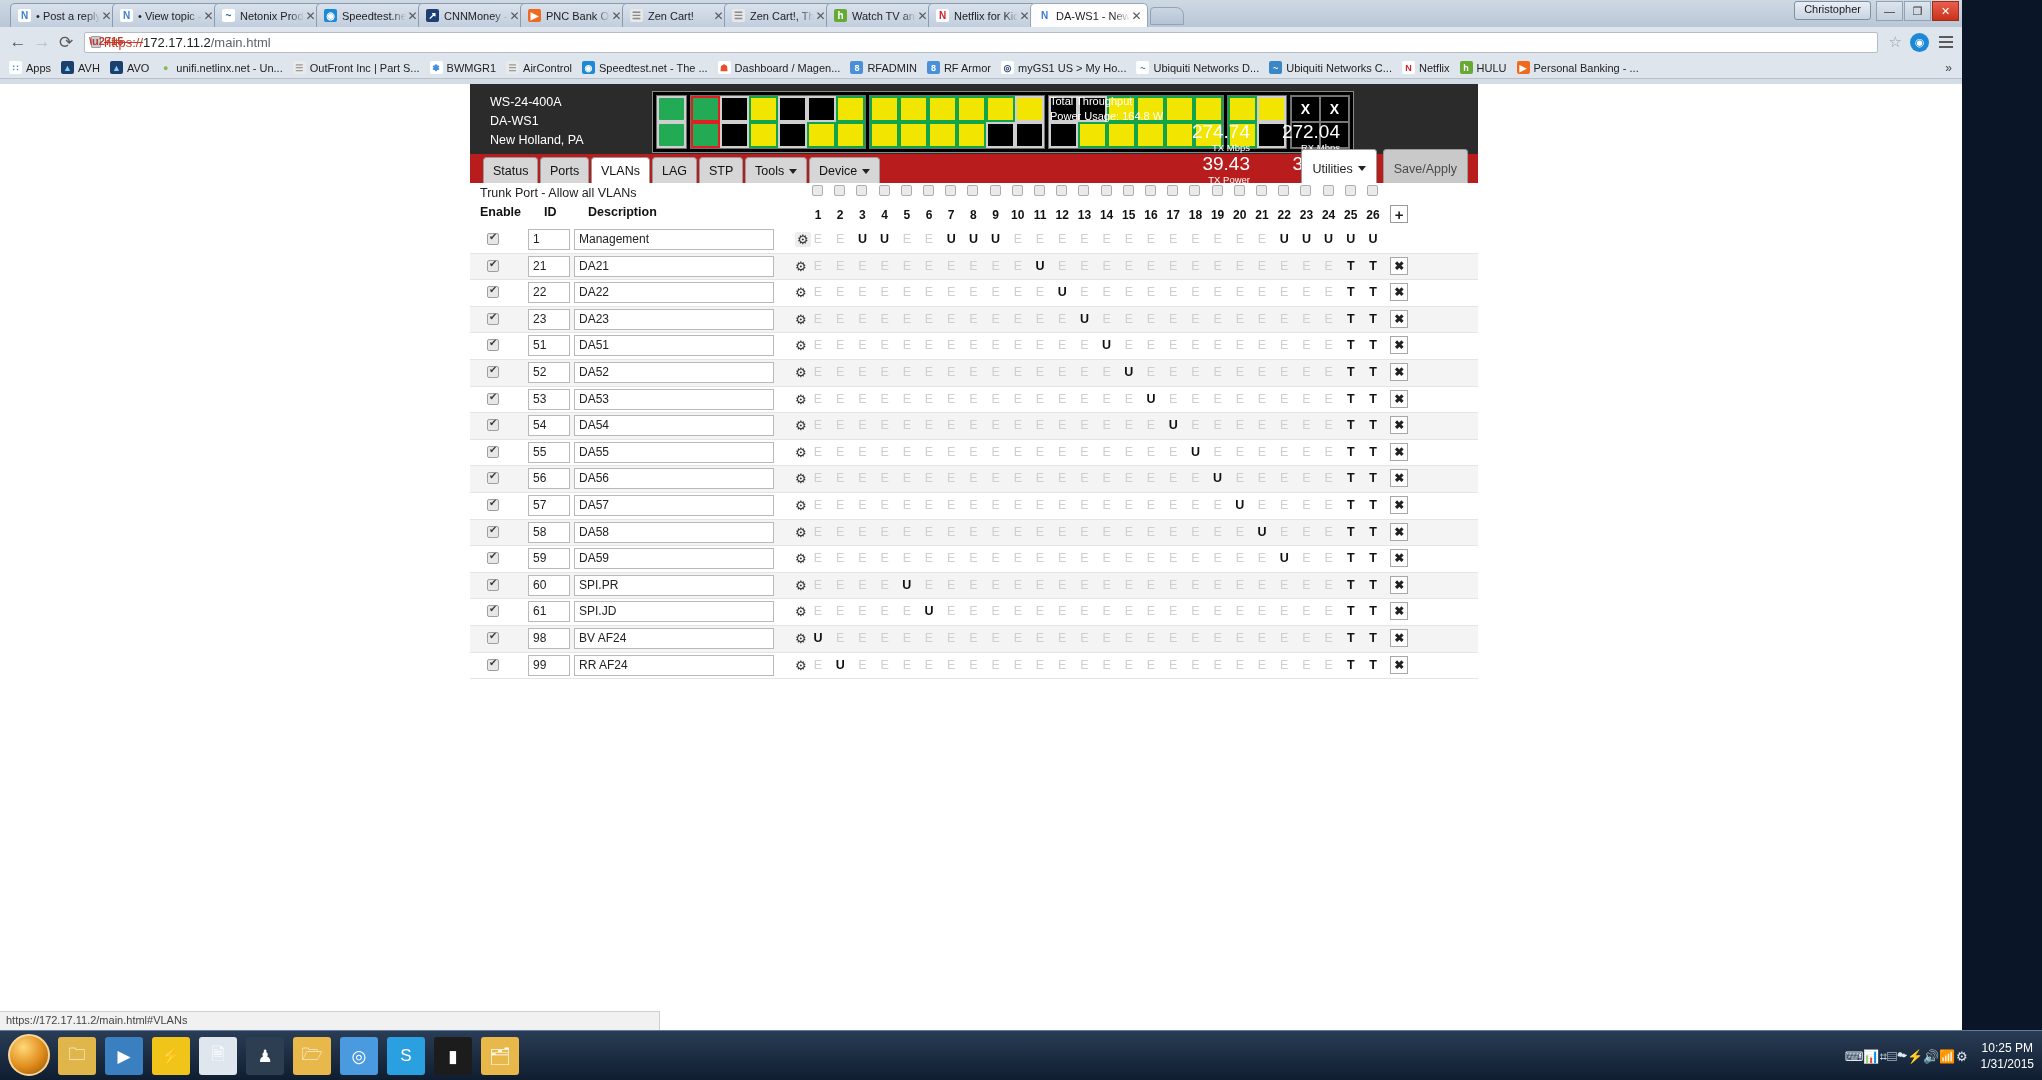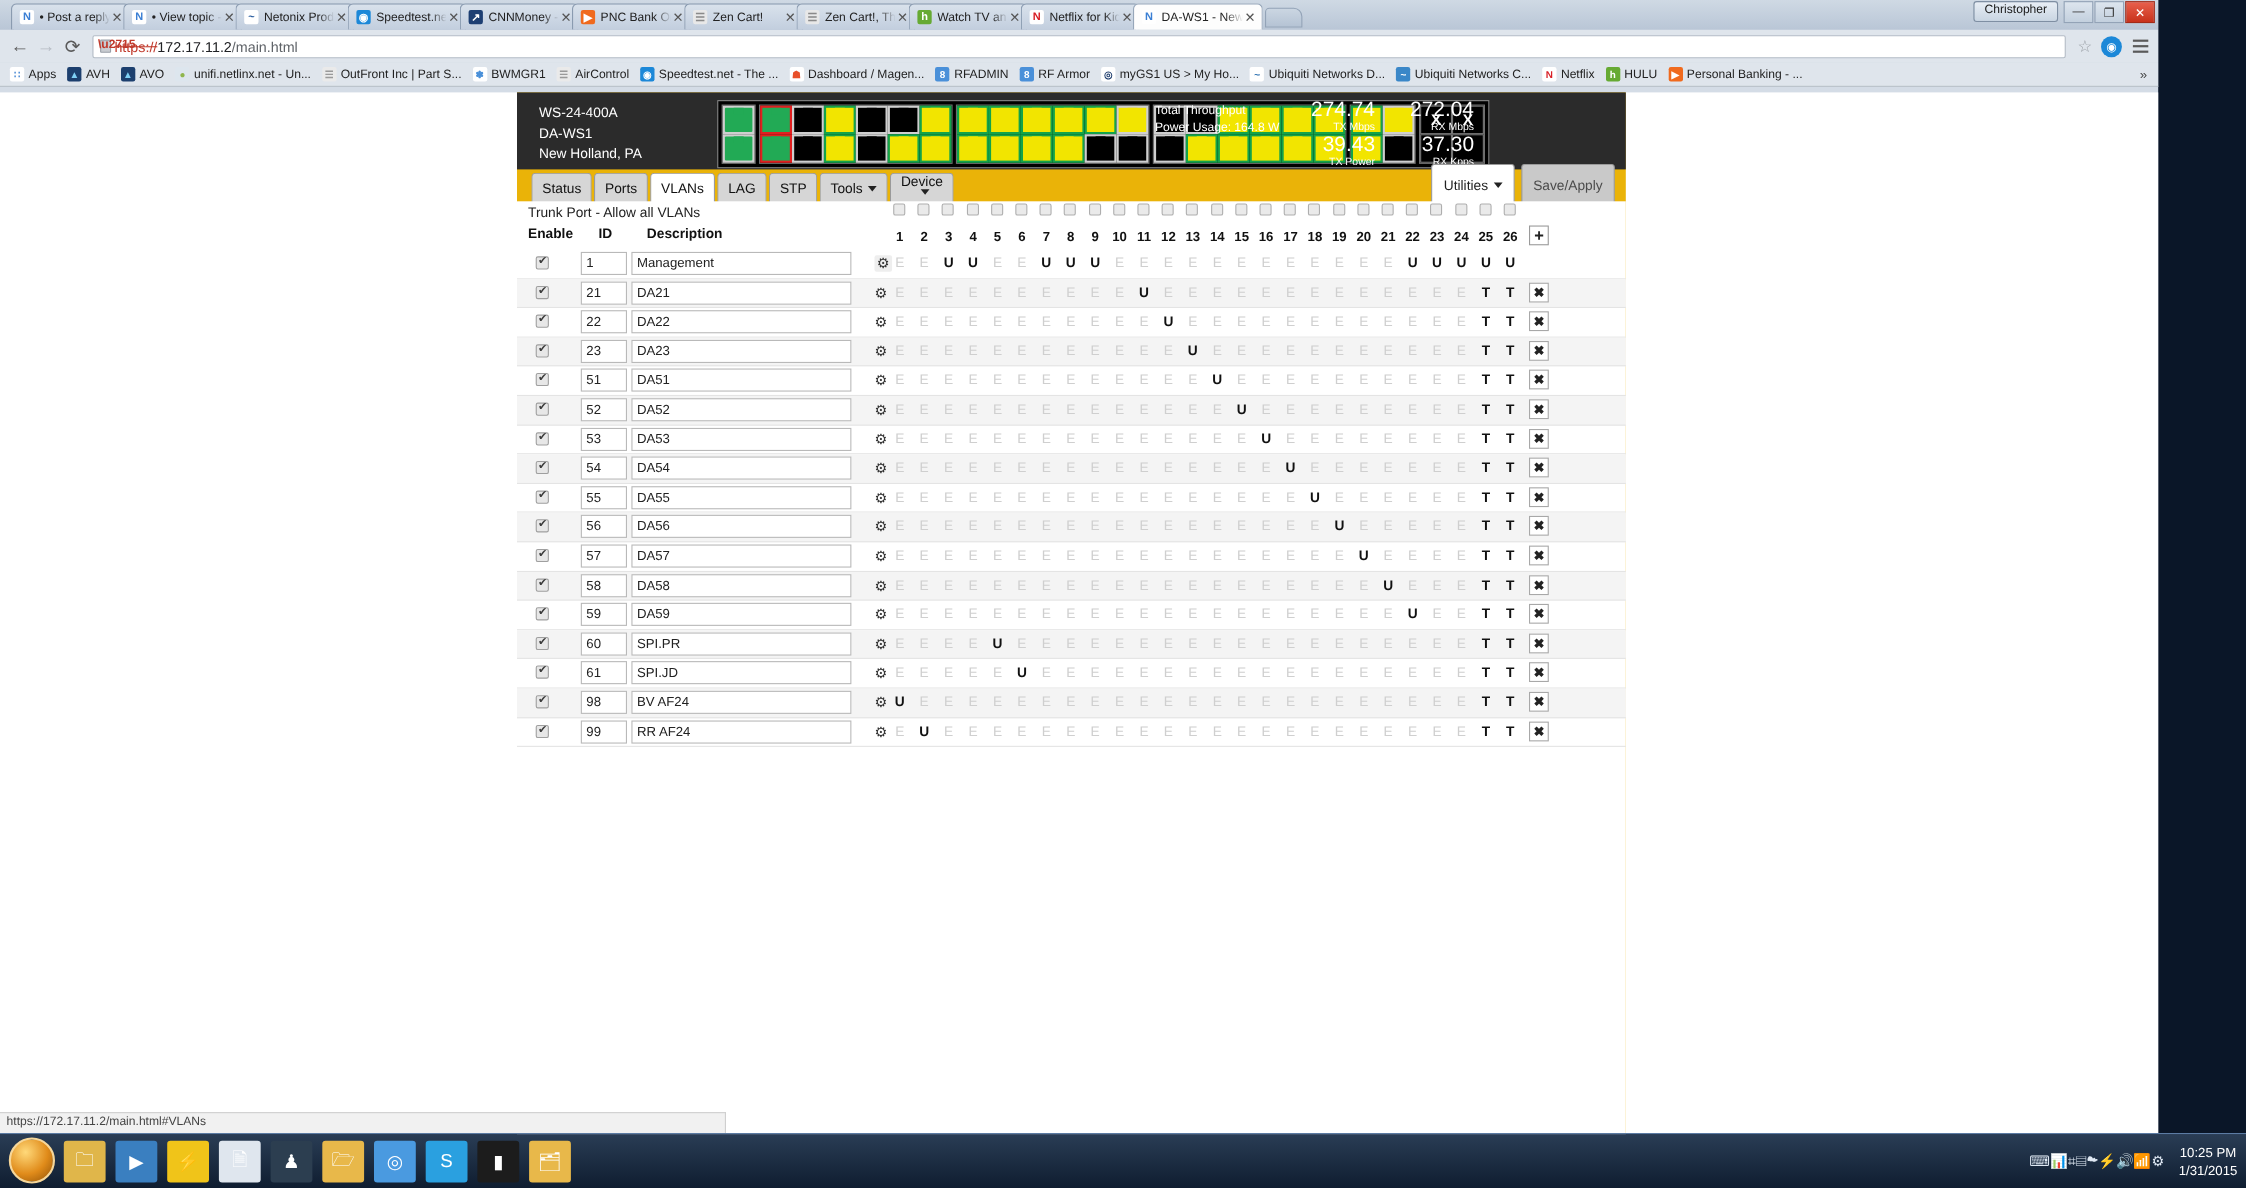--- a/index.html
+++ b/index.html
@@ -62,37 +62,37 @@
   
   .bmbar { height:22px; background:#dfe5ec; display:flex; align-items:center;
     padding:0 4px; font-size:11px; color:#222; border-bottom:1px solid #b9c0c9; }
   .bm { display:flex; align-items:center; height:20px; padding:0 5px; white-space:nowrap; }
   .bm .bmico { width:13px; height:13px; margin-right:4px; flex:0 0 13px; border-radius:2px;
      display:flex; align-items:center; justify-content:center; font-size:9px; color:#fff; font-weight:bold; }
   .chev { margin-left:auto; padding:0 6px; font-size:12px; color:#444; }
 
   
   .page { position:absolute; left:0; top:84px; width:1962px; height:946px; background:#fff; }
-  .netonix { position:absolute; left:470px; top:0; width:1008px; height:946px; background:#eab308; }
+  .netonix { position:absolute; left:470px; top:0; width:1008px; height:946px; background:#b91c1c; }
 
   .devhdr { position:relative; height:70px; background:#2b2b2b; color:#fff; }
   .devname { position:absolute; left:20px; top:9px; font-size:12.5px; line-height:19px; }
   .portblk { position:absolute; left:182px; top:7px; background:#000; border:1px solid #8a8a8a;
     display:flex; padding:3px; gap:3px; }
   .pgroup { display:flex; border:1px solid #6f6f6f; }
   .pcol { display:flex; flex-direction:column; }
   .pcell { width:29px; height:26px; padding:2px; display:flex; align-items:center; justify-content:center; }
   .jack { width:100%; height:100%; position:relative; }
   .jack::before { content:''; position:absolute; left:33%; top:0; width:34%; height:28%; background:inherit; }
   .xcell { width:29px; height:26px; display:flex; align-items:center; justify-content:center;
     color:#fff; font-weight:bold; font-size:14px; border:1px solid #777; }
 
   .stats { position:absolute; left:580px; top:10px; color:#fff; font-size:11px; }
   .stats .lbl { line-height:15px; }
-  .bignum { position:absolute; color:#fff; text-align:right; }
+  .bignum { position:absolute; color:#fff; text-align:right;margin-top:32px; }
   .bignum .v { font-size:19px; line-height:20px; }
   .bignum .u { font-size:9.5px; line-height:11px; }
 
   .tabrow { position:absolute; left:0; top:70px; width:100%; height:30px; }
   .ntab { position:absolute; top:3px; height:27px; background:#d6d6d6; border:1px solid #9a9a9a;
     border-bottom:none; border-radius:4px 4px 0 0; font-size:12.5px; color:#111;
     display:flex; align-items:center; padding:0 9px; }
   .ntab.active { background:#fff; }
   .caret { margin-left:5px; border-left:4px solid transparent; border-right:4px solid transparent;
     border-top:5px solid #222; }
@@ -557,21 +557,21 @@
         <div class="ntab" style="left: 182px;">
           <span>LAG</span>
         </div>
         <div class="ntab" style="left: 229px;">
           <span>STP</span>
         </div>
         <div class="ntab" style="left: 275px;">
           <span>Tools</span>
           <span class="caret"></span>
         </div>
-        <div class="ntab" style="left: 339px; flex-direction: column;">
+        <div class="ntab" style="left: 339px;">
           <span>Device</span>
           <span class="caret"></span>
         </div>
       </div>
 
     <div class="panel">
       <div class="trunkrow">
         <span>Trunk Port - Allow all VLANs</span>
         <span id="trunkchecks"><span class="pchk" style="left: 342px; top: 2px;"></span><span class="pchk" style="left: 364.2px; top: 2px;"></span><span class="pchk" style="left: 386.4px; top: 2px;"></span><span class="pchk" style="left: 408.6px; top: 2px;"></span><span class="pchk" style="left: 430.8px; top: 2px;"></span><span class="pchk" style="left: 453px; top: 2px;"></span><span class="pchk" style="left: 475.2px; top: 2px;"></span><span class="pchk" style="left: 497.4px; top: 2px;"></span><span class="pchk" style="left: 519.6px; top: 2px;"></span><span class="pchk" style="left: 541.8px; top: 2px;"></span><span class="pchk" style="left: 564px; top: 2px;"></span><span class="pchk" style="left: 586.2px; top: 2px;"></span><span class="pchk" style="left: 608.4px; top: 2px;"></span><span class="pchk" style="left: 630.6px; top: 2px;"></span><span class="pchk" style="left: 652.8px; top: 2px;"></span><span class="pchk" style="left: 675px; top: 2px;"></span><span class="pchk" style="left: 697.2px; top: 2px;"></span><span class="pchk" style="left: 719.4px; top: 2px;"></span><span class="pchk" style="left: 741.6px; top: 2px;"></span><span class="pchk" style="left: 763.8px; top: 2px;"></span><span class="pchk" style="left: 786px; top: 2px;"></span><span class="pchk" style="left: 808.2px; top: 2px;"></span><span class="pchk" style="left: 830.4px; top: 2px;"></span><span class="pchk" style="left: 852.6px; top: 2px;"></span><span class="pchk" style="left: 874.8px; top: 2px;"></span><span class="pchk" style="left: 897px; top: 2px;"></span></span>
       </div>

